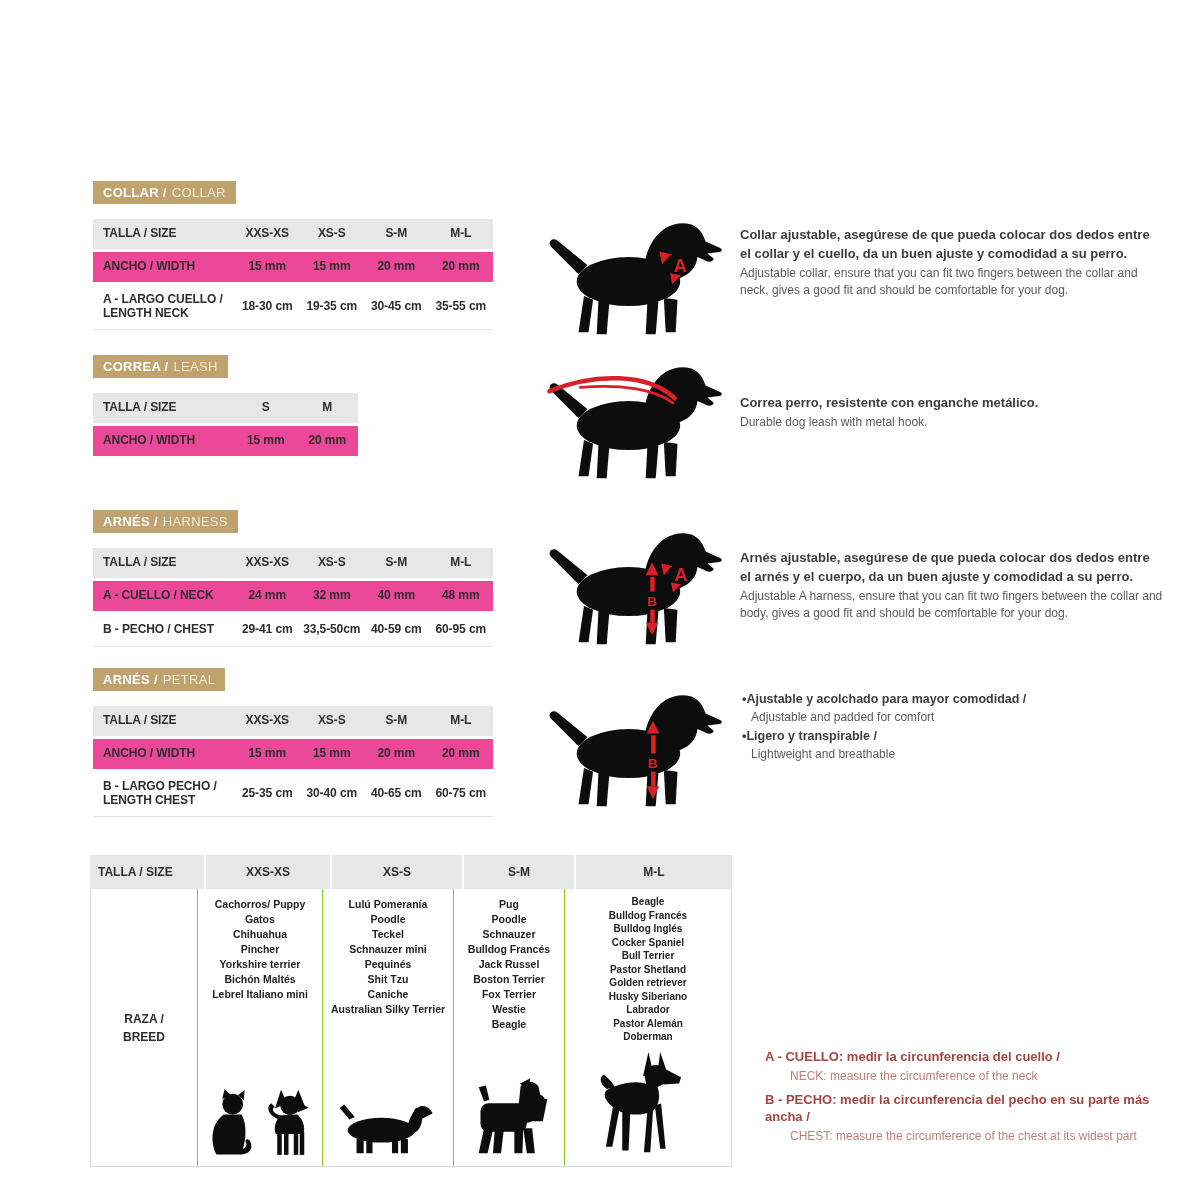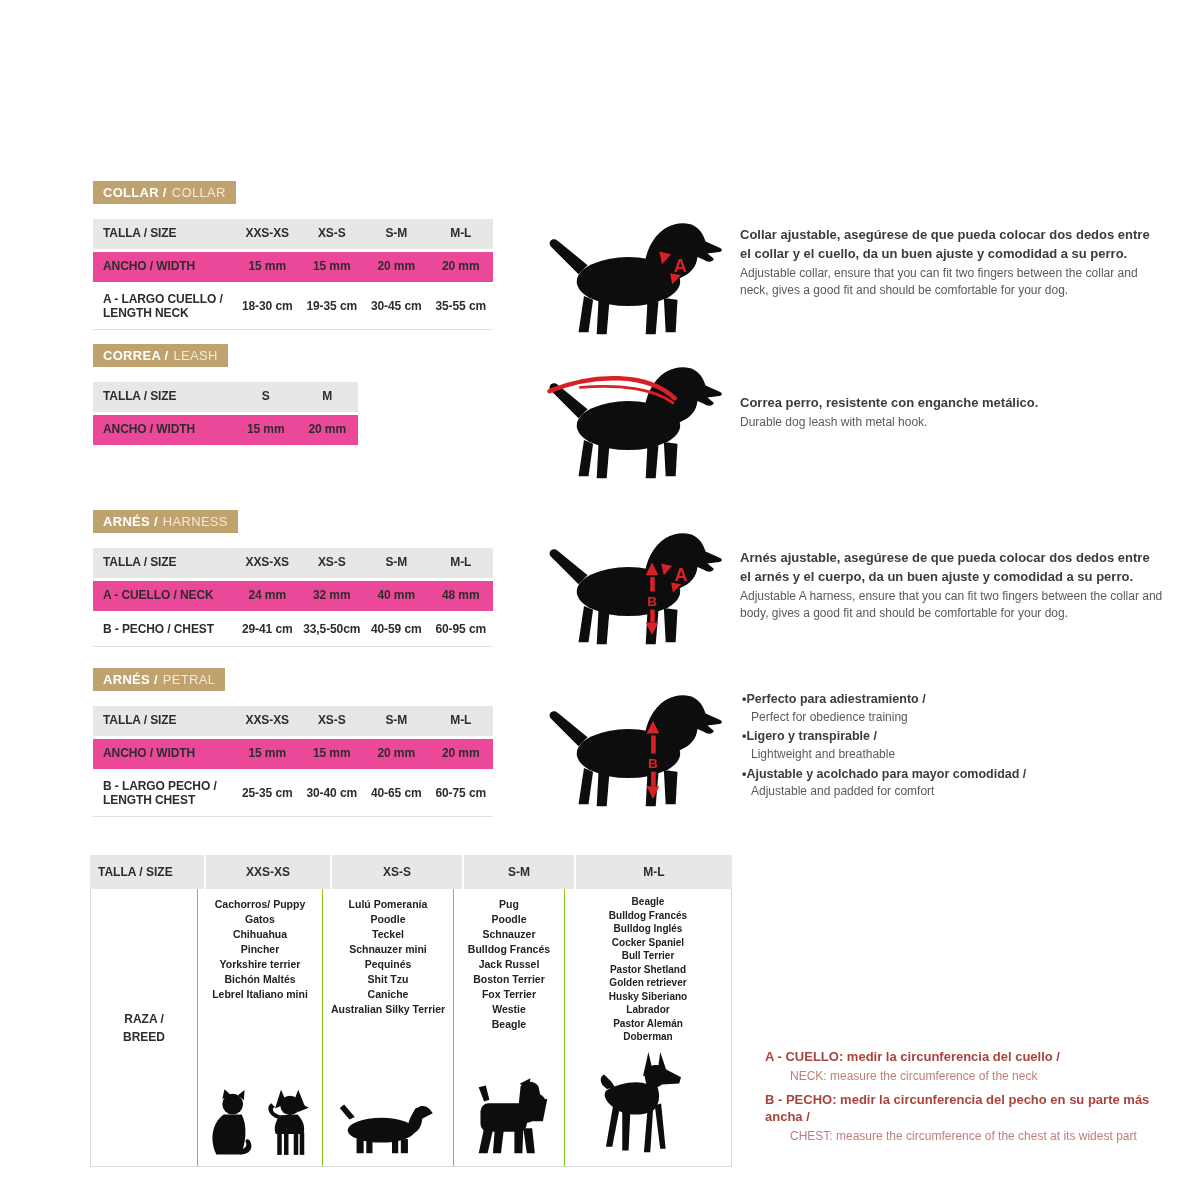--- a/index.html
+++ b/index.html
@@ -129,21 +129,21 @@
       <path d="M141,61 L153,63 L143,73 Z"></path>
       <text x="152" y="59" text-anchor="middle" class="m-label">A</text>
     </g>
   </svg>
 
   <div class="desc" style="top:226px;">
     <div class="desc-es">Collar ajustable, asegúrese de que pueda colocar dos dedos entre el collar y el cuello, da un buen ajuste y comodidad a su perro.</div>
     <div class="desc-en">Adjustable collar, ensure that you can fit two fingers between the collar and neck, gives a good fit and should be comfortable for your dog.</div>
   </div>
 
-  <div class="sec" style="top:344px;">
+  <div class="sec" style="top:355px;">
     <div class="badge">
         <span class="b-es">CORREA /</span>
         <span class="b-en">LEASH</span>
       </div>
     <div class="size-table narrow">
       <div class="trow h">
         <div class="cell label">TALLA / SIZE</div>
         <div class="cell val">S</div>
         <div class="cell val">M</div>
       </div>
@@ -280,30 +280,26 @@
       <path d="M122,34 L115,48 L129,48 Z"></path>
       <rect x="120" y="50" width="5" height="20"></rect>
       <text x="122" y="86" text-anchor="middle" class="m-label s">B</text>
       <rect x="120" y="90" width="5" height="16"></rect>
       <path d="M122,120 L115,106 L129,106 Z"></path>
     </g>
   </svg>
 
   <div class="bullets">
     <div class="bullet">
-      <div class="bullet-es">Perfecto para adiestramiento /</div>
-      <div class="bullet-en">Perfect for obedience training</div>
+      <div class="bullet-es">Ajustable y acolchado para mayor comodidad /</div>
+      <div class="bullet-en">Adjustable and padded for comfort</div>
     </div>
     <div class="bullet">
       <div class="bullet-es">Ligero y transpirable /</div>
       <div class="bullet-en">Lightweight and breathable</div>
-    </div>
-    <div class="bullet">
-      <div class="bullet-es">Ajustable y acolchado para mayor comodidad /</div>
-      <div class="bullet-en">Adjustable and padded for comfort</div>
     </div>
   </div>
 
   <div class="breed-table">
     <div class="bt-header">
       <div class="bt-hcell c0">TALLA /  SIZE</div>
       <div class="bt-hcell c1">XXS-XS</div>
       <div class="bt-hcell c2">XS-S</div>
       <div class="bt-hcell c3">S-M</div>
       <div class="bt-hcell c4">M-L</div>

